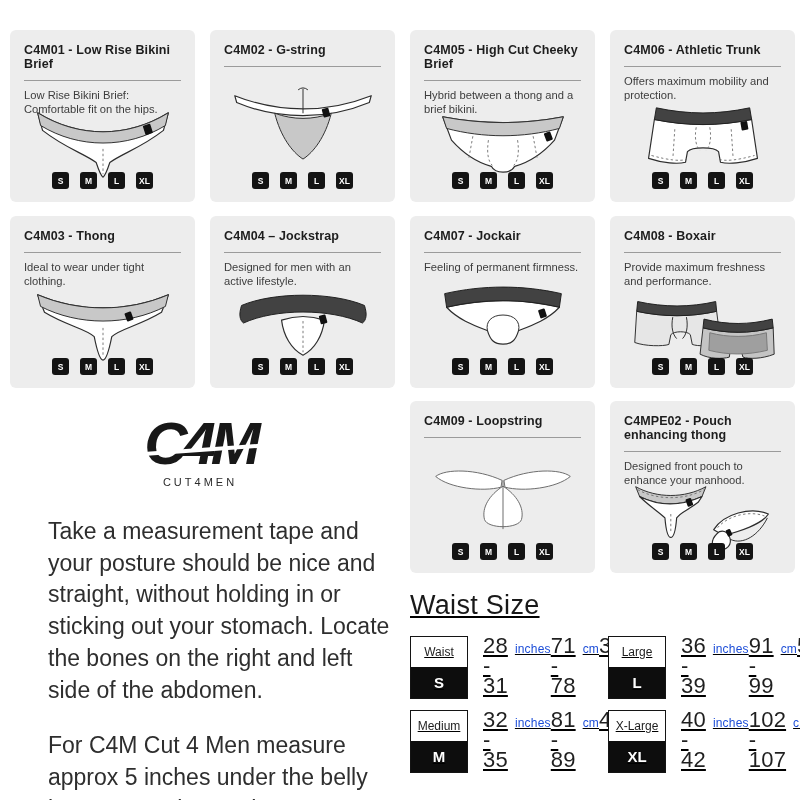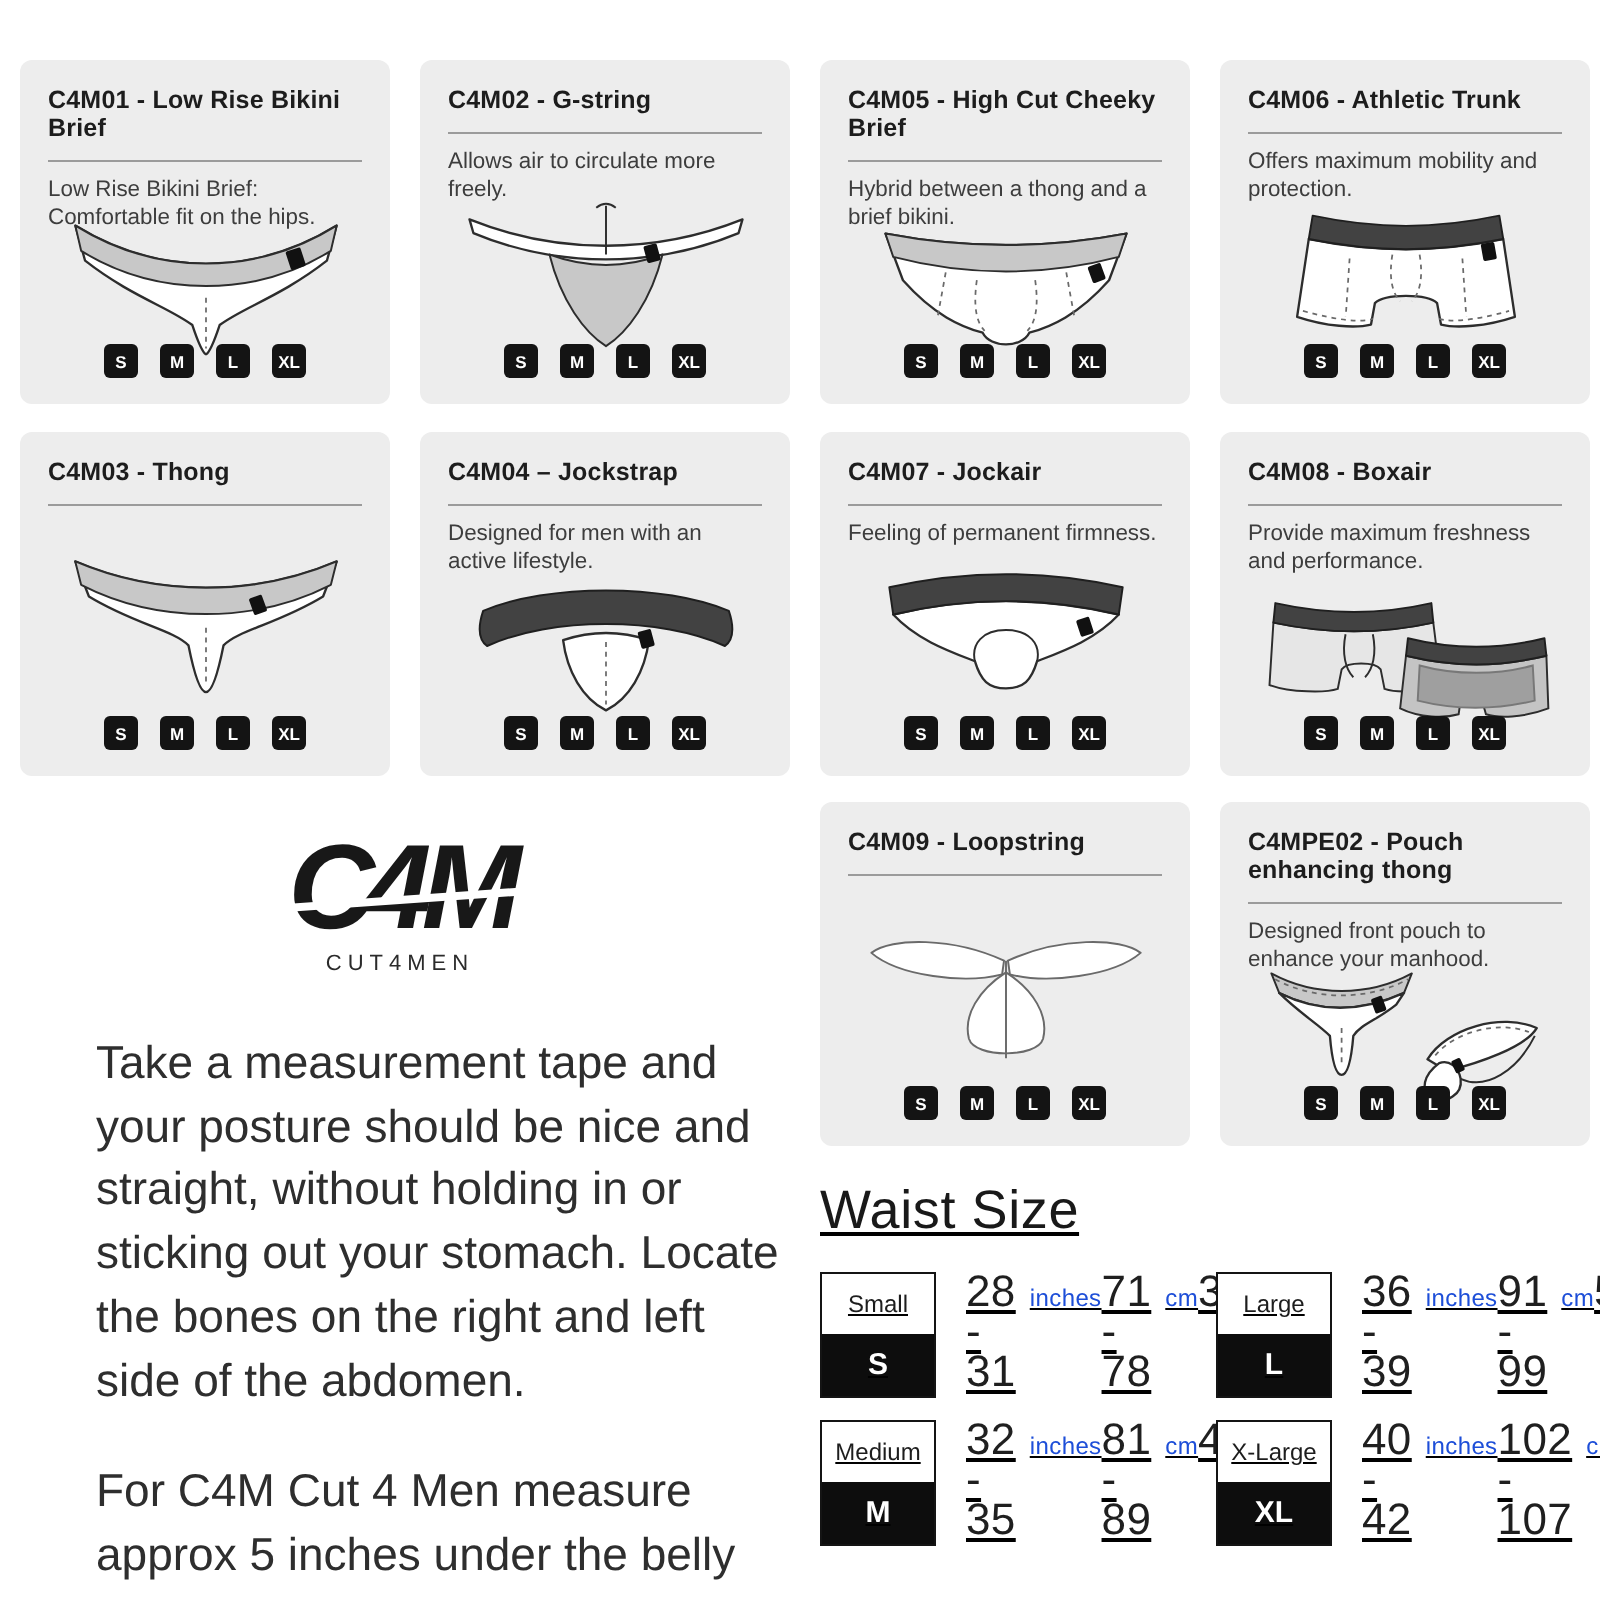--- a/index.html
+++ b/index.html
@@ -91,21 +91,20 @@
       <span class="badge">S</span>
       <span class="badge">M</span>
       <span class="badge">L</span>
       <span class="badge">XL</span>
     </div>
   </div>
 
   <div class="card" style="left:210px;top:30px">
     <div class="card-title">C4M02 - G-string</div>
     <hr class="card-divider">
-    <div class="card-desc">Allows air to circulate more freely.</div>
     <div class="card-art">
       <svg width="150" height="78" viewBox="0 0 150 80">
         <path class="ol" d="M5 12 C50 30 100 30 145 12 L143 19 C100 37 50 37 7 19 Z"></path>
         <path class="thin" d="M75 5 L75 30"></path>
         <path class="thin" d="M70 6 Q75 2 80 6"></path>
         <path class="gray" d="M46 30 C52 54 64 70 75 77 C86 70 98 54 104 30 C85 37 65 37 46 30 Z"></path>
         <rect class="tag" x="95" y="25" width="7" height="9" rx="1" transform="rotate(-15 98 29)"></rect>
       </svg>
     </div>
     <div class="card-sizes">
@@ -160,20 +159,21 @@
       <span class="badge">S</span>
       <span class="badge">M</span>
       <span class="badge">L</span>
       <span class="badge">XL</span>
     </div>
   </div>
 
   <div class="card" style="left:10px;top:216px">
     <div class="card-title">C4M03 - Thong</div>
     <hr class="card-divider">
+    <div class="card-desc">Ideal to wear under tight clothing.</div>
     <div class="card-art">
       <svg width="150" height="80" viewBox="0 0 150 82">
         <path class="ol" d="M8 12 C50 30 100 30 142 12 L135 30 C112 44 92 47 84 55 C81 70 78 79 75 79 C72 79 69 70 66 55 C58 47 38 44 15 30 Z"></path>
         <path class="gray" d="M8 12 C50 30 100 30 142 12 L139 24 C100 44 50 44 11 24 Z"></path>
         <path class="dash" d="M75 46 L75 76"></path>
         <rect class="tag" x="98" y="30" width="7" height="9" rx="1" transform="rotate(-20 101 34)"></rect>
       </svg>
     </div>
     <div class="card-sizes">
       <span class="badge">S</span>
@@ -303,21 +303,21 @@
     <p>Take a measurement tape and your posture should be nice and straight, without holding in or sticking out your stomach. Locate the bones on the right and left side of the abdomen.</p>
     <p>For C4M Cut 4 Men measure approx 5 inches under the belly button. Now locate the range between any of the values on the table and that would be your size.</p>
   </div>
 
   <div class="waist">
     <div class="waist-title">Waist Size</div>
     <div class="waist-grid">
 
       <div class="waist-cell">
         <div class="size-box">
-          <div class="size-box-name">Small</div>
+          <div class="size-box-name">Waist</div>
           <div class="size-box-code">S</div>
         </div>
         <div class="measures">
           <div class="m-line">
               <span>28 - 31</span>
               <span class="m-unit">inches</span>
             </div>
           <div class="m-line">
               <span>71 - 78</span>
               <span class="m-unit">cm</span>

